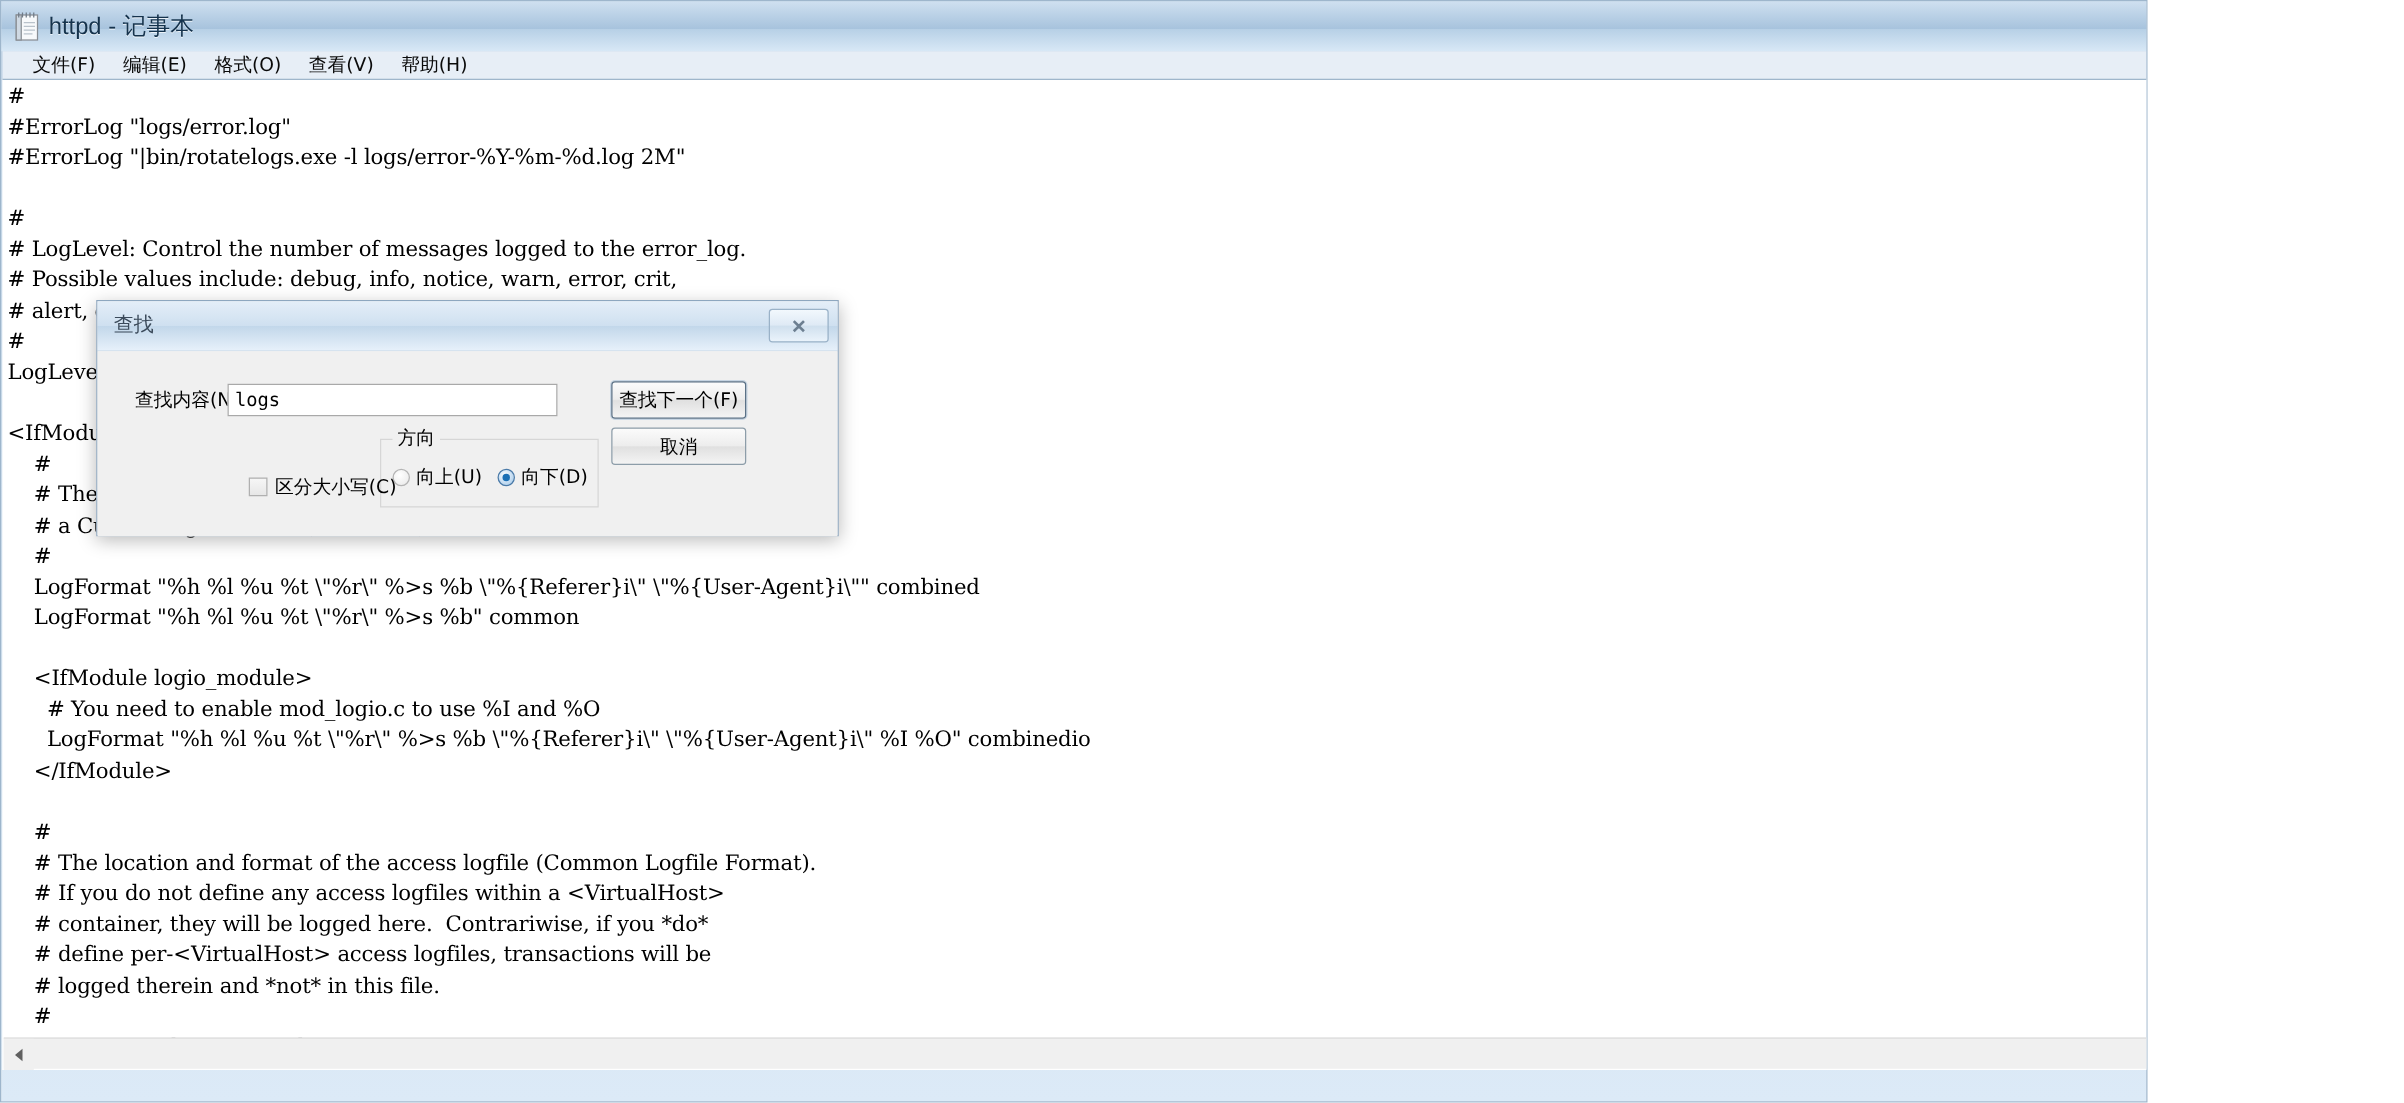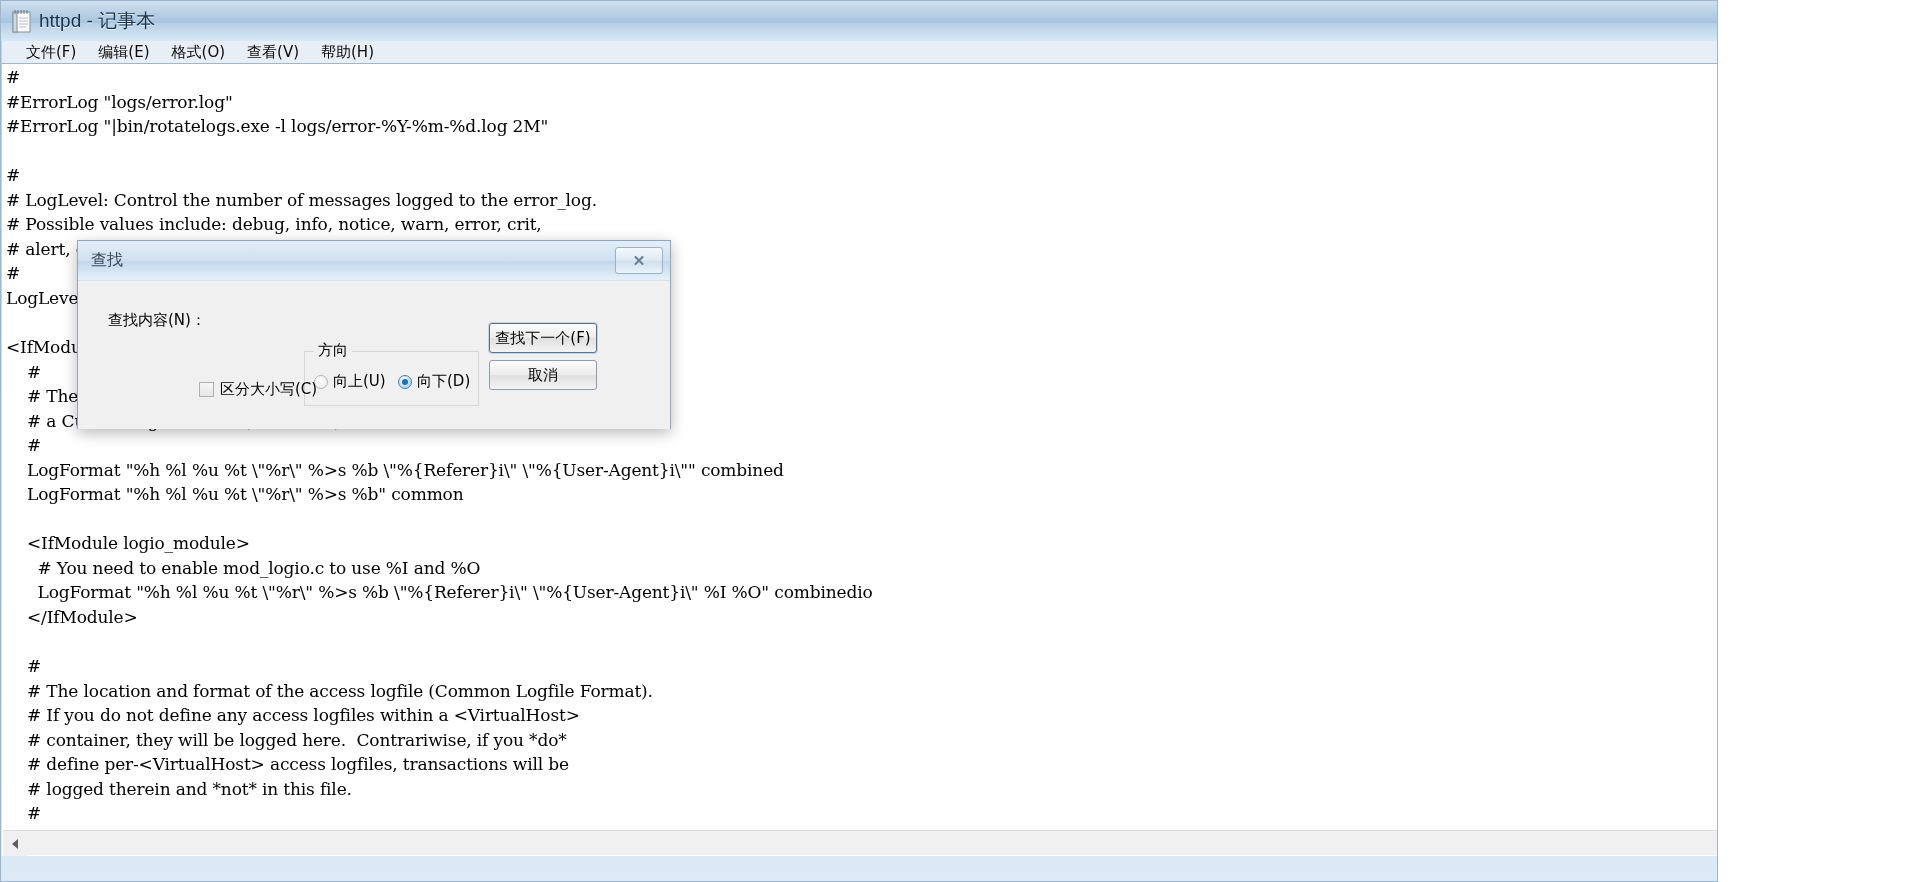--- a/index.html
+++ b/index.html
@@ -145,21 +145,20 @@
     font-family:"DejaVu Sans Mono", monospace; font-size:15px; color:#000;
     outline:none;
   }
   .fd-button{
     position:absolute; width:108px; height:30px;
     border:1px solid #8d9da9; border-radius:3px;
     background:linear-gradient(to bottom,#fbfbfb 0%,#ededed 48%,#e0e0e0 52%,#f4f4f4 100%);
     font-family:"DejaVu Sans", sans-serif; font-size:15px; color:#000;
     display:flex; align-items:center; justify-content:center; cursor:pointer;
     white-space:nowrap;
-    margin-top:18px;
   }
   #fd-findnext{ left:411px; top:24px; border-color:#5b7186; box-shadow:0 0 0 1px rgba(120,160,200,.35); }
   #fd-cancel{ left:411px; top:61px; }
 
   #fd-group{
     position:absolute; left:226px; top:70px; width:175px; height:55px;
     border:1px solid #d6d6d6; background:transparent;
   }
   #fd-group-title{
     position:absolute; left:236px; top:60px; background:#f0f0f0; padding:0 4px;
@@ -277,20 +276,21 @@
     <div id="fd-titlebar">
       <span id="fd-title">查找</span>
       <div id="fd-close">
         <span class="x">✕</span>
       </div>
     </div>
 
     <div id="fd-body">
       <span id="fd-label-find">查找内容(N)：</span>
 
+      <input id="fd-input" type="text" value="logs" style="">
 
       <div class="fd-button" id="fd-findnext">查找下一个(F)</div>
       <div class="fd-button" id="fd-cancel">取消</div>
 
       <div id="fd-group"></div>
       <span id="fd-group-title">方向</span>
 
       <div class="radio-row" id="radio-up">
         <span class="radio">
             <span class="dot"></span>

